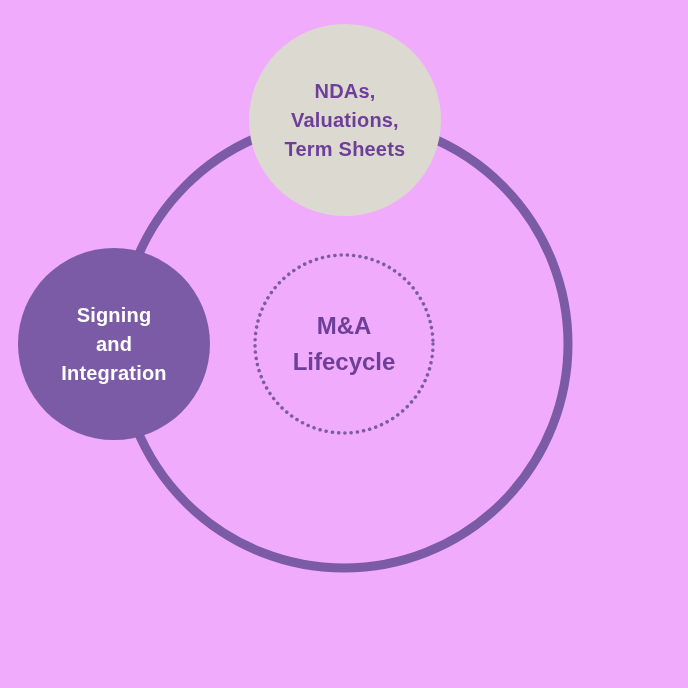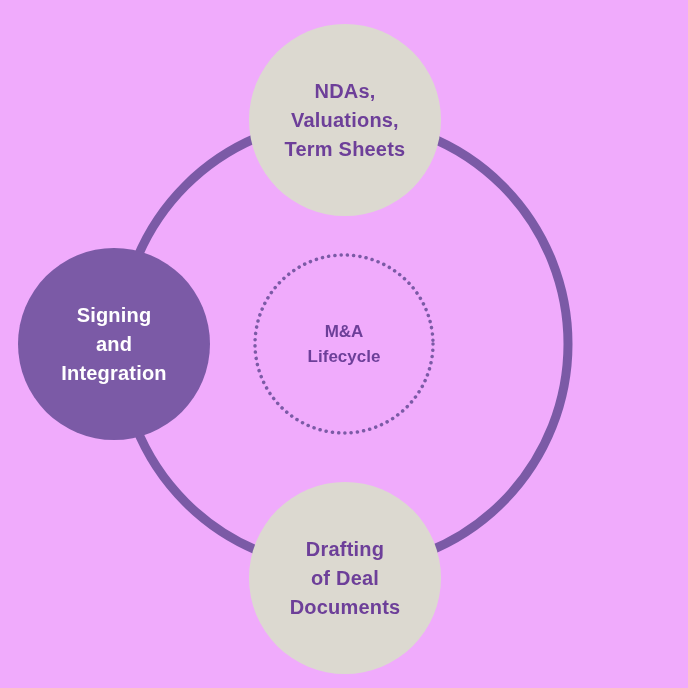--- a/index.html
+++ b/index.html
@@ -53,21 +53,21 @@
   .center-label {
     position: absolute;
     left: 244px;
     top: 244px;
     width: 200px;
     height: 200px;
     display: flex;
     align-items: center;
     justify-content: center;
     text-align: center;
-    font-size: 17px;
+    font-size: 24px;
     font-weight: 700;
     color: #6d3f99;
     line-height: 1.5;
     white-space: pre-line;
   }
 </style>
 </head>
 <body>
 
 <div class="canvas">
@@ -79,25 +79,20 @@
     <circle cx="344" cy="344" r="89" fill="none" stroke="#7b5aa6" stroke-width="3.5" stroke-linecap="round" stroke-dasharray="0.1 6.2"></circle>
   </svg>
 
   <div class="node beige node-top">
     <span>NDAs,
 Valuations,
 Term Sheets</span>
   </div>
 
 
-  <div class="node beige node-bottom">
-    <span>Drafting
-of Deal
-Documents</span>
-  </div>
 
   <div class="node purple node-left">
     <span>Signing
 and
 Integration</span>
   </div>
 
   <div class="center-label">M&amp;A
 Lifecycle</div>
 

